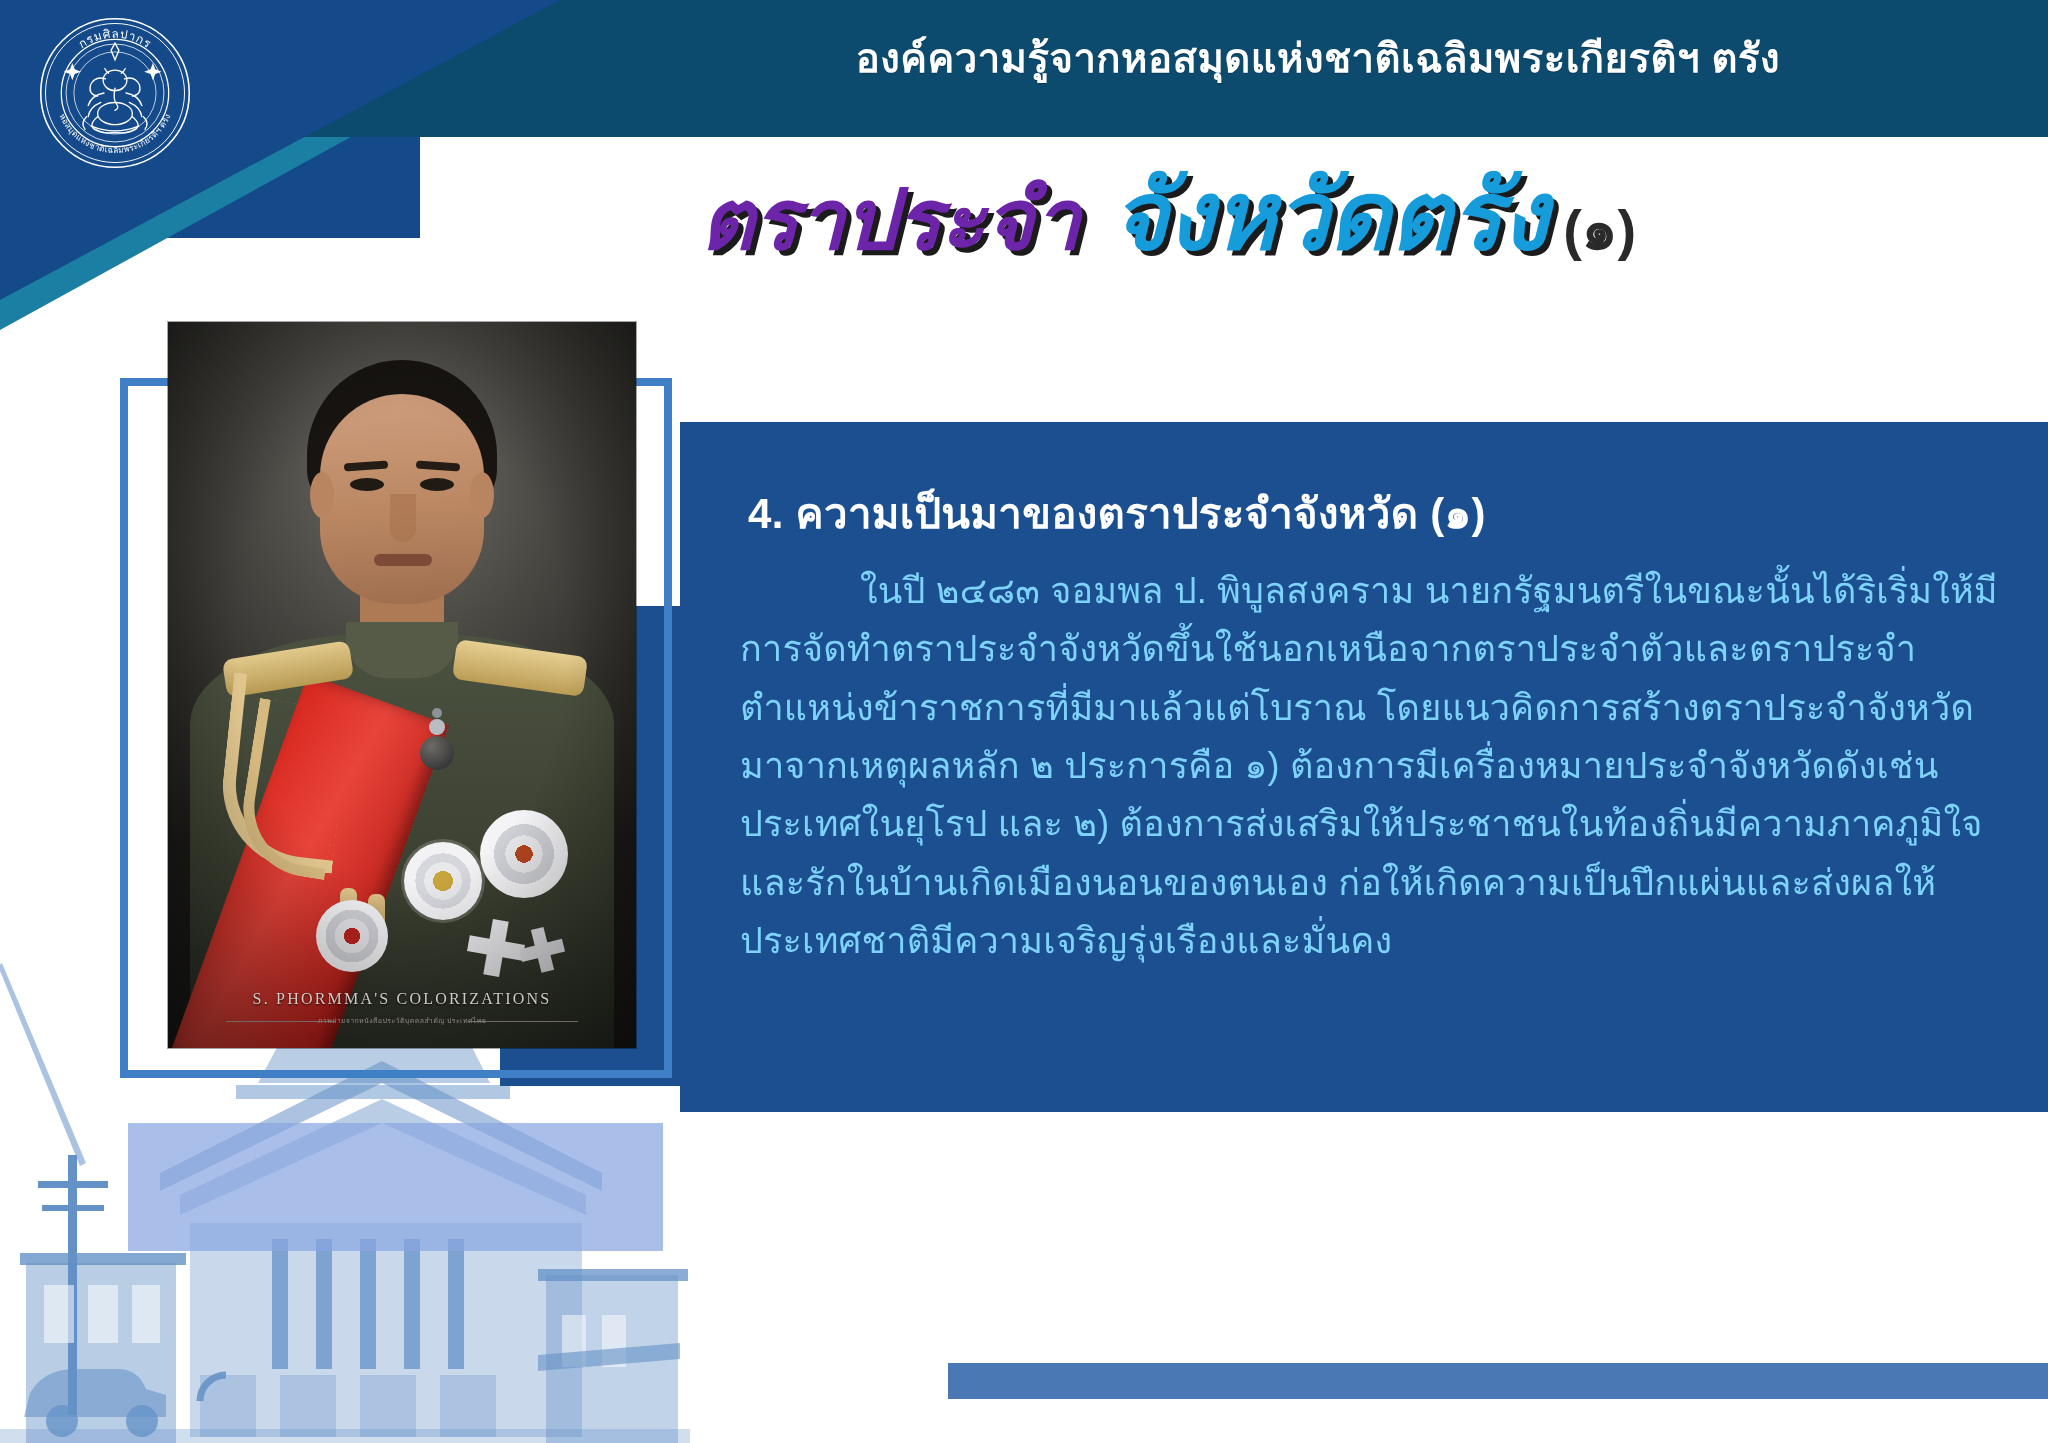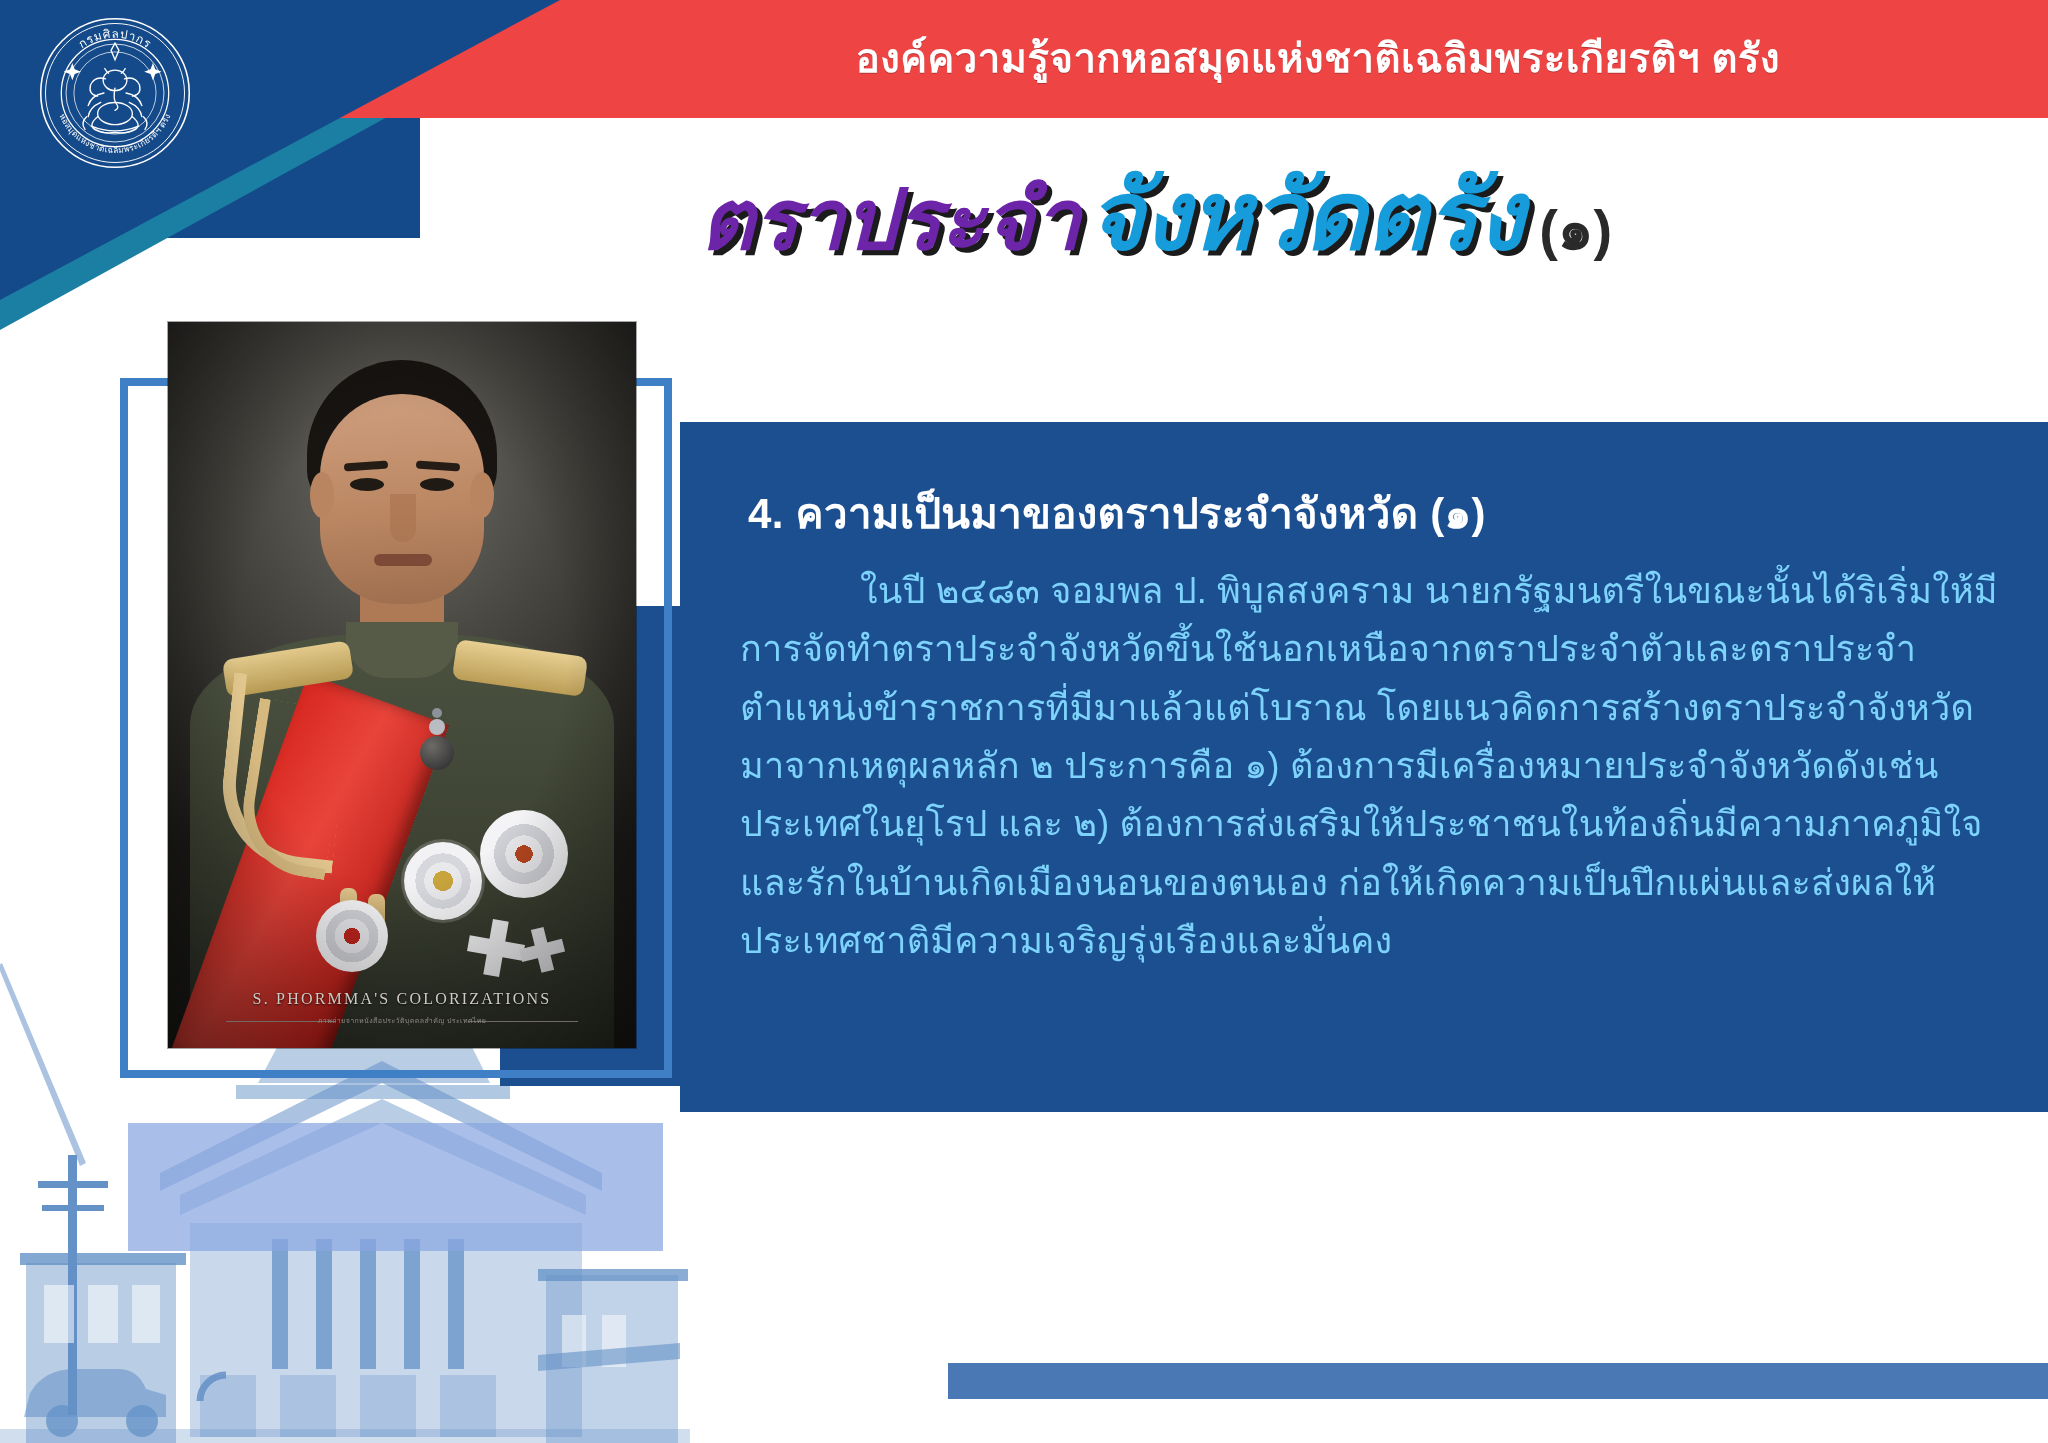--- a/index.html
+++ b/index.html
@@ -18,22 +18,22 @@
     width: 2048px;
     height: 1443px;
     background: #ffffff;
     overflow: hidden;
   }
 
   
   .top-band {
     position: absolute;
     left: 0; top: 0;
-    width: 2048px; height: 118px;
-    background: #ef4444;
+    width: 2048px; height: 137px;
+    background: #0c4a6e;
     z-index: 2;
   }
   .top-band-title {
     position: absolute;
     right: 268px;
     top: 26px;
     color: #ffffff;
     font-size: 40px;
     font-weight: 600;
     letter-spacing: .5px;
@@ -88,21 +88,21 @@
   .title-part {
     font-size: 84px;
     font-weight: 700;
     font-style: italic;
     letter-spacing: -1px;
     line-height: 1;
     display: inline-block;
     vertical-align: baseline;
   }
   .title-a { color: #6c25a8; text-shadow: 5px 5px 0 #1b1b1b; }
-  .title-b { color: #169bdb; text-shadow: 5px 5px 0 #1b1b1b; margin-left: 8px; font-size: 96px; }
+  .title-b { color: #169bdb; text-shadow: 5px 5px 0 #1b1b1b; margin-left: 32px; font-size: 96px; }
   .title-c { color: #2a2a2a; font-size: 56px; font-weight: 700; margin-left: 16px; }
 
   
   .panel {
     position: absolute;
     left: 680px; top: 422px;
     width: 1368px; height: 690px;
     background: #1b4f8f;
     z-index: 3;
   }

